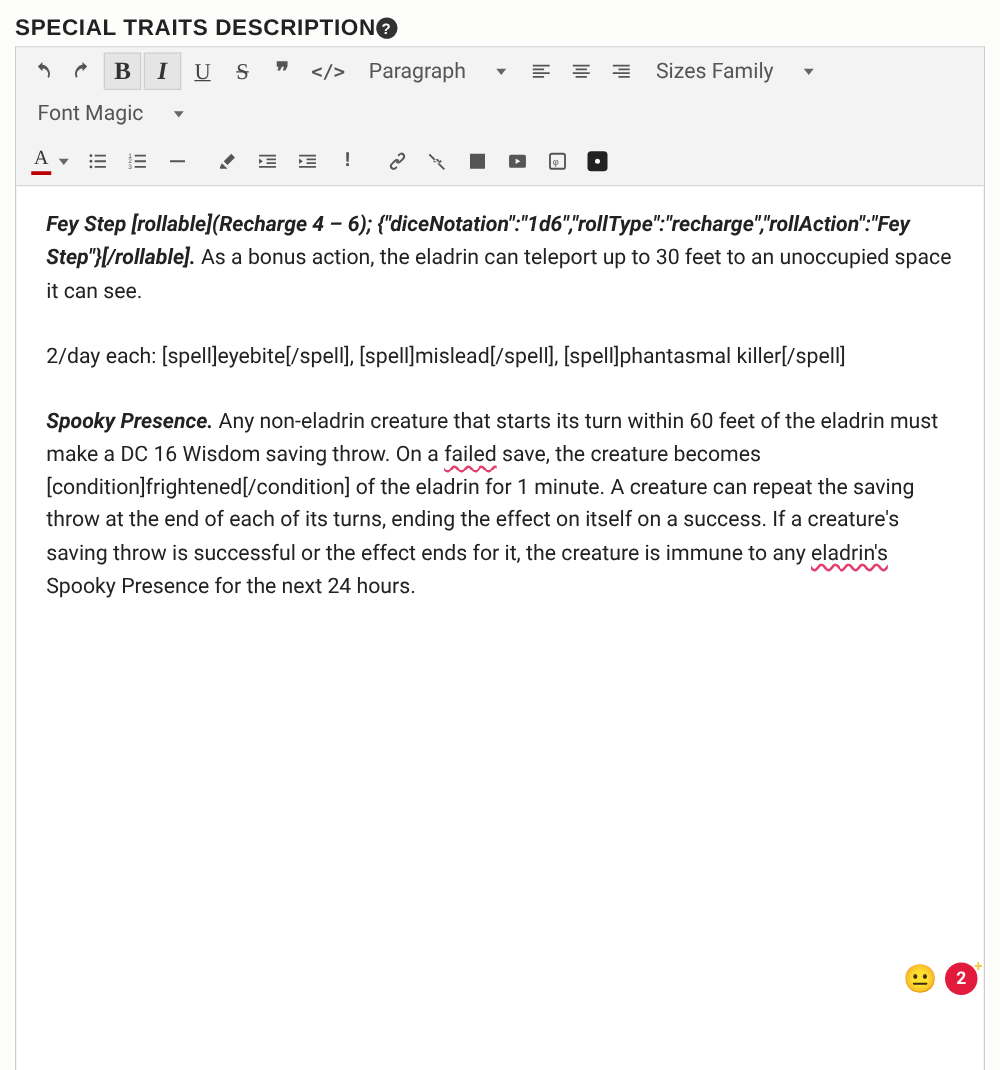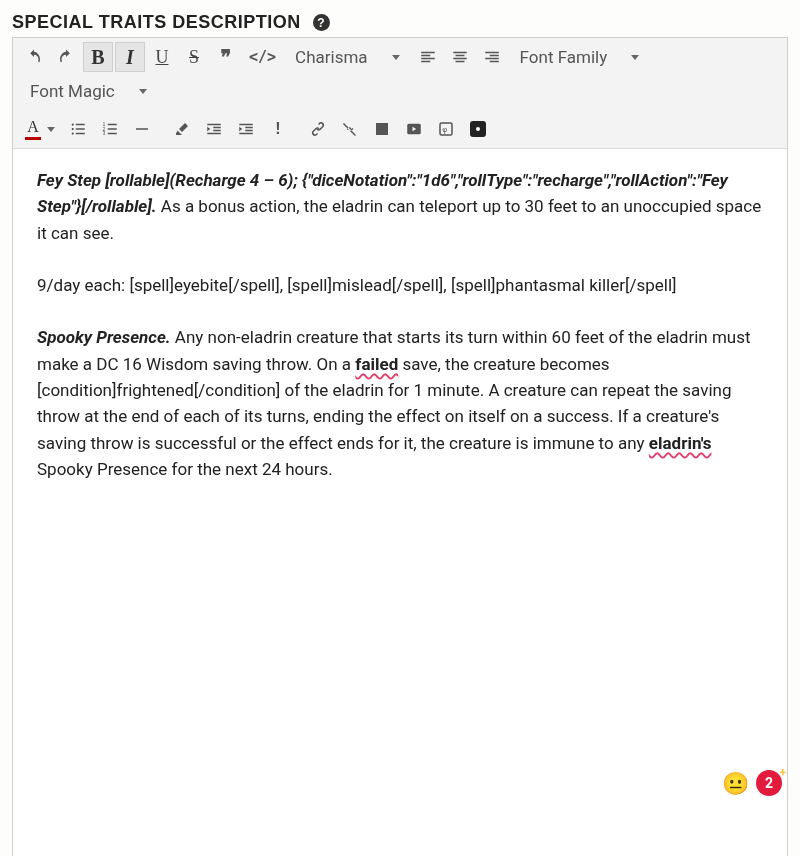--- a/index.html
+++ b/index.html
@@ -12,21 +12,21 @@
   }
   .header {
     font-family: "Arial Narrow", Arial, sans-serif;
     font-stretch: condensed;
     font-weight: 800;
     font-size: 18px;
     letter-spacing: 0.5px;
     margin-bottom: 4px;
     display: flex;
     align-items: center;
-    gap: 12px;
+    gap: 0;
   }
   .help-icon {
     display: inline-flex;
     align-items: center;
     justify-content: center;
     width: 17px; height: 17px;
     border-radius: 50%;
     background: #333;
     color: #fff;
     font-weight: 700;
@@ -97,21 +97,20 @@
     padding: 18px 24px 30px 24px;
     font-size: 17px;
     line-height: 1.55;
     color: #222;
   }
   .content-wrap p { margin: 0 0 26px 0; }
   .spellerr {
     text-decoration: underline wavy #e23d6d;
     text-decoration-thickness: 1.5px;
     text-underline-offset: 3px;
-    font-weight: bold;
   }
   .badge-stack {
     position: fixed;
     right: 18px;
     bottom: 60px;
     display: flex;
     align-items: center;
     gap: 6px;
   }
   .emoji-badge { font-size: 22px; }
@@ -161,40 +160,40 @@
           <path d="M12 5V2l5 5-5 5V9c-3.3 0-6 2.7-6 6 0 1 .2 1.9 .7 2.7l-1.5 1.5C4.5 18 4 16.6 4 15c0-5.5 4.5-10 8-10z"></path>
         </svg>
     </button>
     <button class="tbtn big active">B</button>
     <button class="tbtn big active" style="font-style:italic">I</button>
     <button class="tbtn ul">U</button>
     <button class="tbtn strike">S</button>
     <button class="tbtn" style="font-size:20px;font-weight:700;color:#555">❞</button>
     <button class="tbtn code-ico">&lt;/&gt;</button>
     <div class="tdd">
-      <span>Charisma</span>
+      <span>Paragraph</span>
         <span class="caret"></span>
     </div>
     <button class="tbtn">
         <svg viewBox="0 0 24 24">
           <path d="M3 5h18v2H3zM3 9h12v2H3zM3 13h18v2H3zM3 17h12v2H3z"></path>
         </svg>
       </button>
     <button class="tbtn">
         <svg viewBox="0 0 24 24">
           <path d="M3 5h18v2H3zM6 9h12v2H6zM3 13h18v2H3zM6 17h12v2H6z"></path>
         </svg>
       </button>
     <button class="tbtn">
         <svg viewBox="0 0 24 24">
           <path d="M3 5h18v2H3zM9 9h12v2H9zM3 13h18v2H3zM9 17h12v2H9z"></path>
         </svg>
       </button>
     <div class="tdd">
-      <span>Font Family</span>
+      <span>Sizes Family</span>
         <span class="caret"></span>
     </div>
     <div class="tdd">
       <span>Font Magic</span>
         <span class="caret"></span>
     </div>
 
     <div style="flex-basis:100%;height:0"></div>
 
     <div class="tbtn" style="gap:6px">
@@ -276,21 +275,21 @@
           <span></span>
         </span>
       </button>
   </div>
 
   <div class="editor-rel">
     <div class="content-wrap" contenteditable="true" spellcheck="false" style="">
       <p>
         <strong><em><span>Fey Step [rollable](Recharge 4 – 6); {"diceNotation":"1d6","rollType":"recharge","rollAction":"Fey Step"}[/rollable].</span></em></strong><span> As a bonus action, the eladrin can teleport up to 30 feet to an unoccupied space it can see.</span>
       </p>
-      <p>9/day each: [spell]eyebite[/spell], [spell]mislead[/spell], [spell]phantasmal killer[/spell]</p>
+      <p>2/day each: [spell]eyebite[/spell], [spell]mislead[/spell], [spell]phantasmal killer[/spell]</p>
       <p>
         <strong><em><span>Spooky Presence.</span></em></strong><span> Any non-eladrin creature that starts its turn within 60 feet of the eladrin must make a DC 16 Wisdom saving throw. On a </span><span class="spellerr">failed</span><span> save, the creature becomes [condition]frightened[/condition] of the eladrin for 1 minute. A creature can repeat the saving throw at the end of each of its turns, ending the effect on itself on a success. If a creature's saving throw is successful or the effect ends for it, the creature is immune to any </span><span class="spellerr">eladrin's</span><span> Spooky Presence for the next 24 hours.</span>
       </p>
     </div>
 
   </div>
 </div>
 
 <div class="badge-stack">
   <span class="emoji-badge">😐</span>

